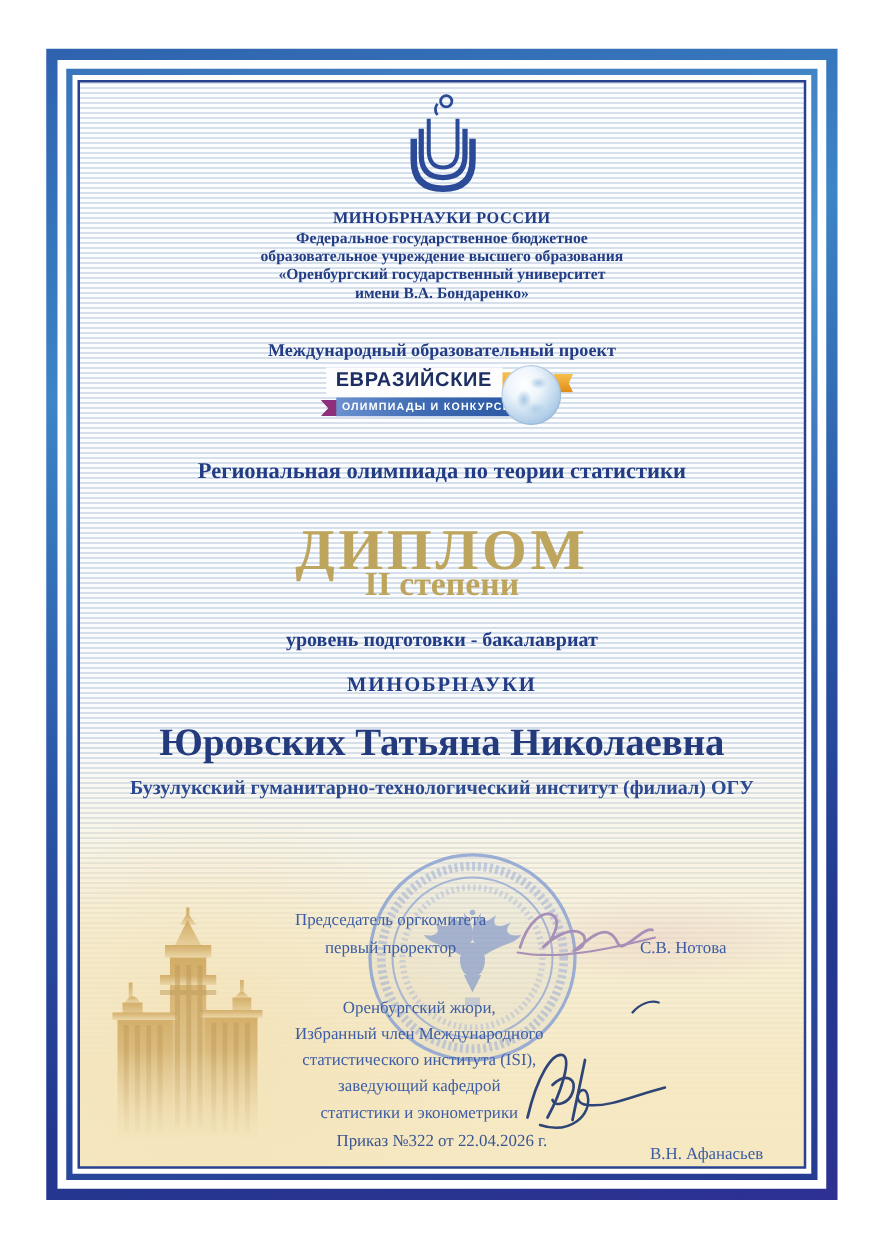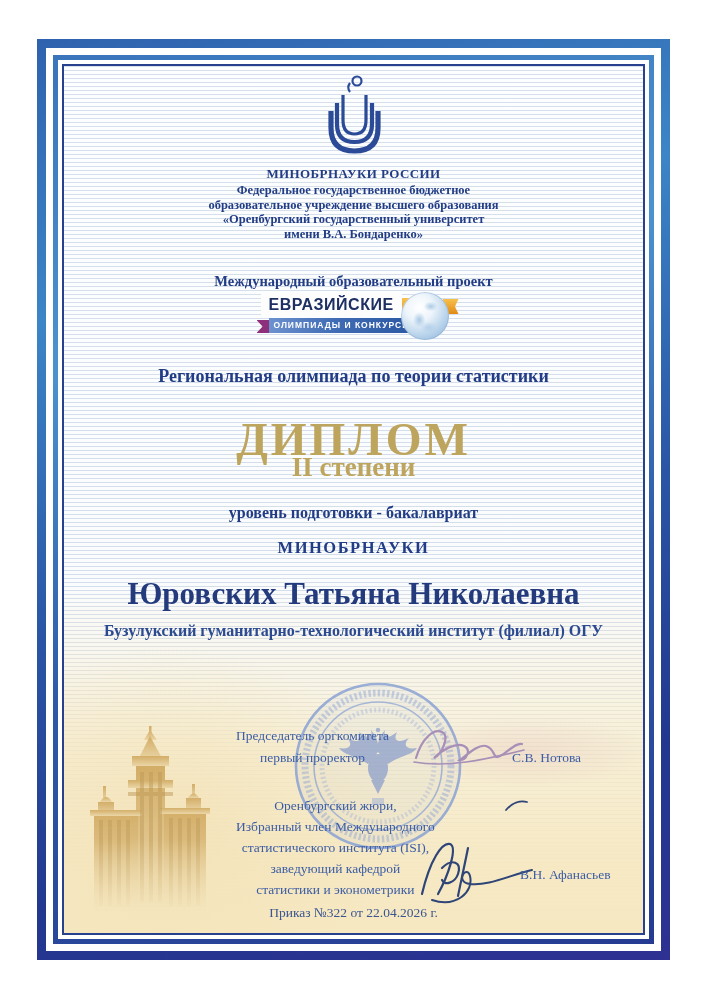--- a/index.html
+++ b/index.html
@@ -210,21 +210,21 @@
       </div>
       <svg class="abs" style="left:346px;top:732px;" width="125" height="110" viewBox="0 0 125 110">
         <g fill="none" stroke="#2f4577" stroke-linecap="round">
           <path stroke-width="1.8" d="M96 12 C102 5 110 2 117 4"></path>
           <path stroke-width="2.2" d="M12 96 C20 62 32 44 40 46 C48 49 38 78 28 96"></path>
           <path stroke-width="2.2" d="M32 70 C42 60 52 64 48 76 C45 85 34 88 32 82"></path>
           <path stroke-width="2.2" d="M58 50 C54 70 50 88 48 98"></path>
           <path stroke-width="2" d="M22 102 C46 110 64 94 60 78 C57 66 44 84 60 86 C78 88 98 78 122 72"></path>
         </g>
       </svg>
-      <div class="abs sig-name" style="left:456px;top:801px;font-family:Liberation Serif, serif;">В.Н. Афанасьев</div>
+      <div class="abs sig-name" style="left:456px;top:849px;font-family:Liberation Serif, serif;">В.Н. Афанасьев</div>
 
       <div class="abs ctr order">Приказ №322 от 22.04.2026 г.</div>
 
     </div>
    </div>
   </div>
  </div>
 </div>
 
 </body></html>

